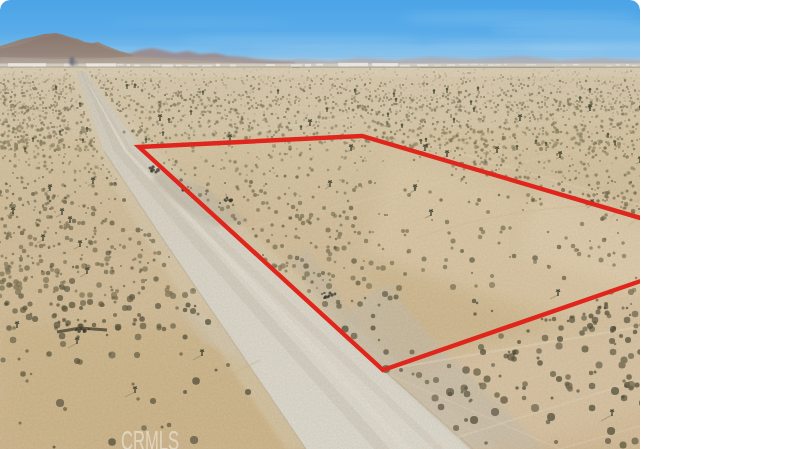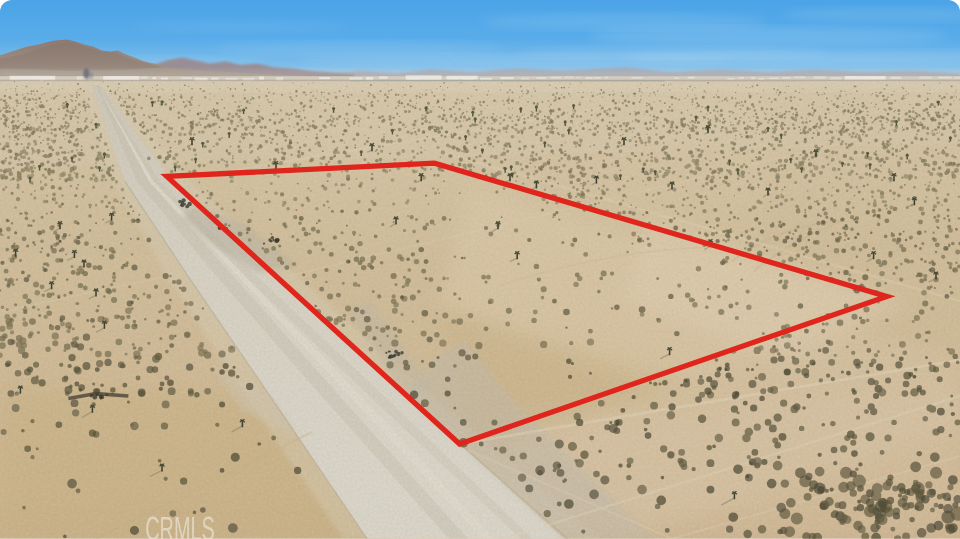--- a/index.html
+++ b/index.html
@@ -1,15 +1,15 @@
 <!DOCTYPE html>
 <html><head><meta charset="utf-8">
 <style>
 html,body{margin:0;padding:0;background:#ffffff;}
-.wrap{width:800px;height:449px;border-radius:10px 10px 0 0;overflow:hidden;position:relative;}
+.wrap{width:640px;height:449px;border-radius:10px 10px 0 0;overflow:hidden;position:relative;}
 </style></head>
 <body>
 <div class="wrap"><svg width="800" height="449" viewBox="0 0 800 449">
       <defs>
 <linearGradient id="sky" x1="0" y1="0" x2="0" y2="1">
  <stop offset="0" stop-color="#4ba4e7"></stop>
  <stop offset="0.45" stop-color="#59ace9"></stop>
  <stop offset="0.76" stop-color="#7fbeea"></stop>
  <stop offset="0.9" stop-color="#aed4eb"></stop>
  <stop offset="1" stop-color="#cfe2ee"></stop>

